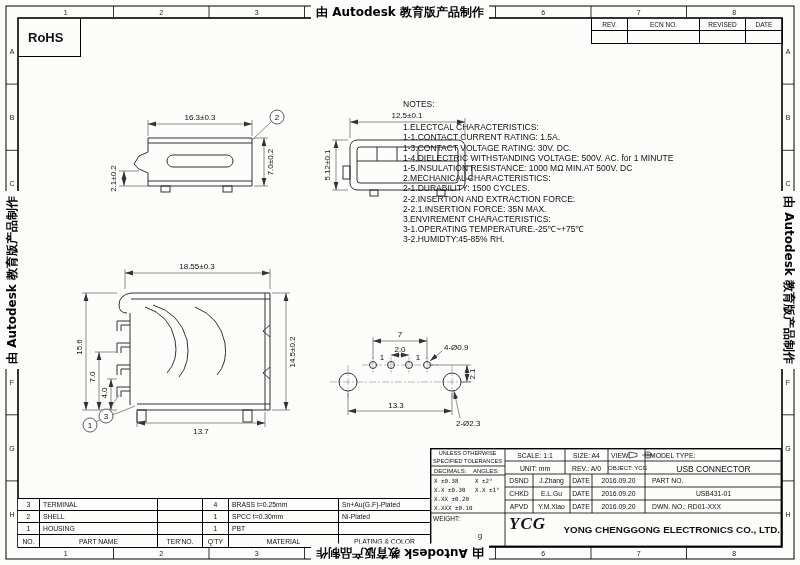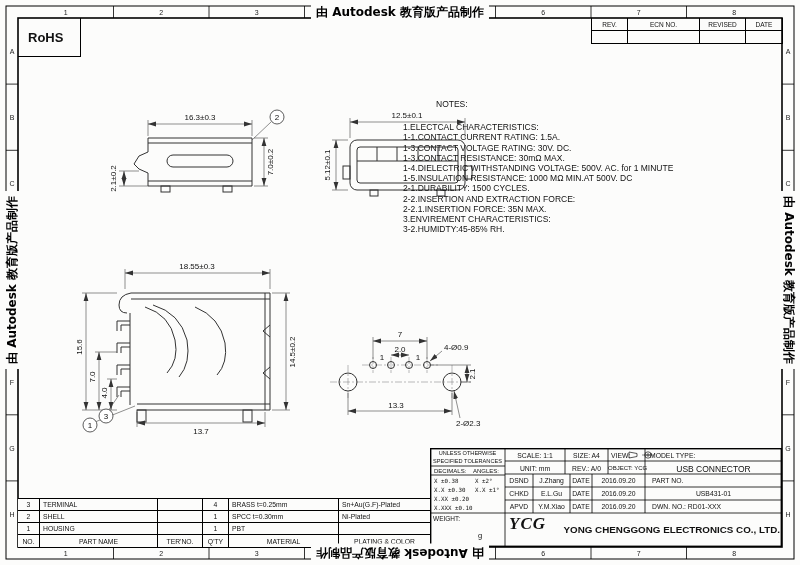--- a/index.html
+++ b/index.html
@@ -20,21 +20,21 @@
           border-right:1.4px solid #000; border-bottom:1.4px solid #000;
           display:flex; align-items:center; padding-left:10px;
           font-weight:bold; font-size:13px; }
   .rev-table { position:absolute; left:591px; top:18px; width:191px;
                display:grid; grid-template-columns:36px 72px 46px 37px;
                grid-auto-rows:13px; font-size:6.5px; border-left:1px solid #000; }
   .rev-table > div { border-right:1px solid #000; border-bottom:1px solid #000;
                      display:flex; align-items:center; justify-content:center; }
   .notes { position:absolute; left:403px; top:99px; width:372px;
            font-size:8.5px; line-height:10.2px; }
-  .notes .title { margin-bottom:13px;margin-left:33px; }
+  .notes .title { margin-bottom:13px; }
   svg.view { position:absolute; overflow:visible; }
   .obj line, .obj path, .obj rect, .obj circle { stroke:#333; fill:none; stroke-width:1; }
   .dim line, .dim path { stroke:#444; fill:none; stroke-width:0.6; }
   .center line { stroke:#777; stroke-width:0.5; stroke-dasharray:7 2 2 2; }
   svg.view text { font-family:"Liberation Sans",sans-serif; font-size:8px; fill:#111; stroke:none; }
   .balloon circle { stroke:#333; fill:#fff; stroke-width:0.8; }
   .balloon line { stroke:#444; stroke-width:0.6; }
   .balloon text { text-anchor:middle; font-size:8px; }
   .parts-table { position:absolute; left:18px; top:498px; width:413px; height:49px;
                  display:grid; grid-template-columns:22px 118px 45px 26px 110px 92px;
@@ -324,27 +324,28 @@
       <line x1="140" y1="103" x2="134" y2="76" marker-end="url(#ar4)"></line>
       <text x="136" y="111">2-Ø2.3</text>
     </g>
   </svg>
 
   <div class="notes">
     <div class="title">NOTES:</div>
     <div>1.ELECTCAL CHARACTERISTICS:</div>
     <div>1-1.CONTACT CURRENT RATING:  1.5A.</div>
     <div>1-3.CONTACT VOLTAGE RATING: 30V. DC.</div>
-    <div>1-3.CONTACT RESISTANCE: 30mΩ MAX.</div>
     <div>1-4.DIELECTRIC WITHSTANDING VOLTAGE: 500V. AC. for 1 MINUTE</div>
     <div>1-5.INSULATION RESISTANCE: 1000 MΩ MIN.AT 500V. DC</div>
+    <div>2.MECHANICAL CHARACTERISTICS:</div>
     <div>2-1.DURABILITY: 1500 CYCLES.</div>
     <div>2-2.INSERTION AND EXTRACTION FORCE:</div>
     <div>2-2.1.INSERTION FORCE:  35N MAX.</div>
     <div>3.ENVIREMENT CHARACTERISTICS:</div>
+    <div>3-1.OPERATING TEMPERATURE.-25℃~+75℃</div>
     <div>3-2.HUMIDTY:45-85% RH.</div>
   </div>
 
   <div class="parts-table">
     <div class="c">3</div>
     <div>TERMINAL</div>
     <div class="c"></div>
     <div class="c">4</div>
     <div>BRASS  t=0.25mm</div>
     <div>Sn+Au(G.F)-Plated</div>

